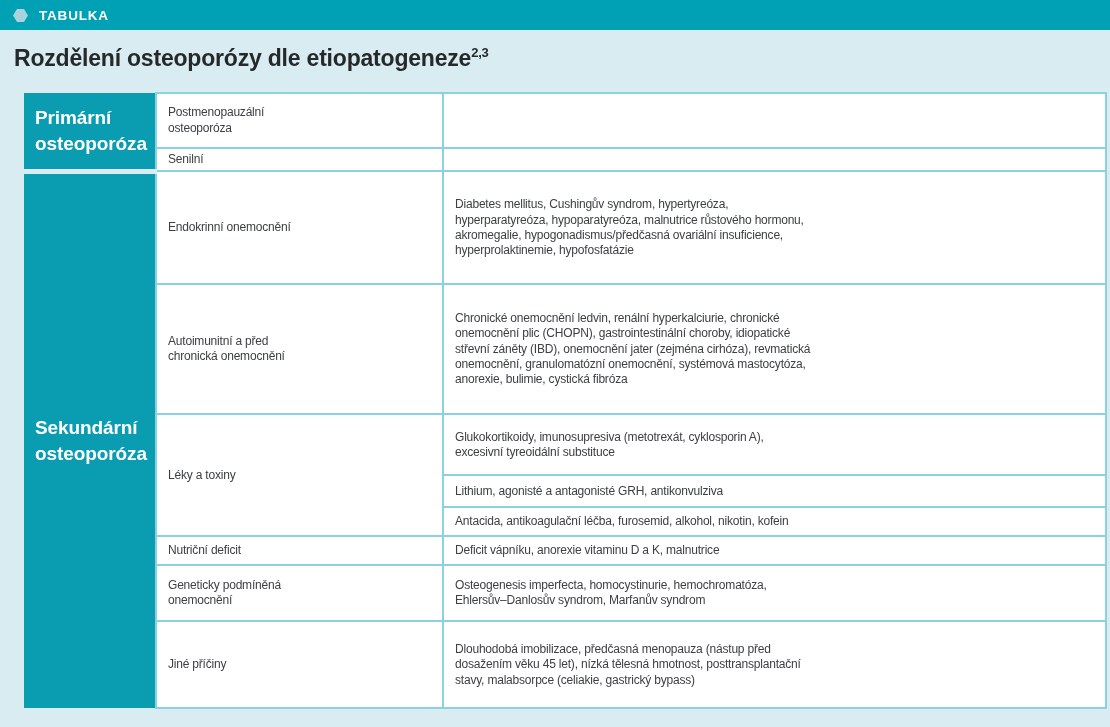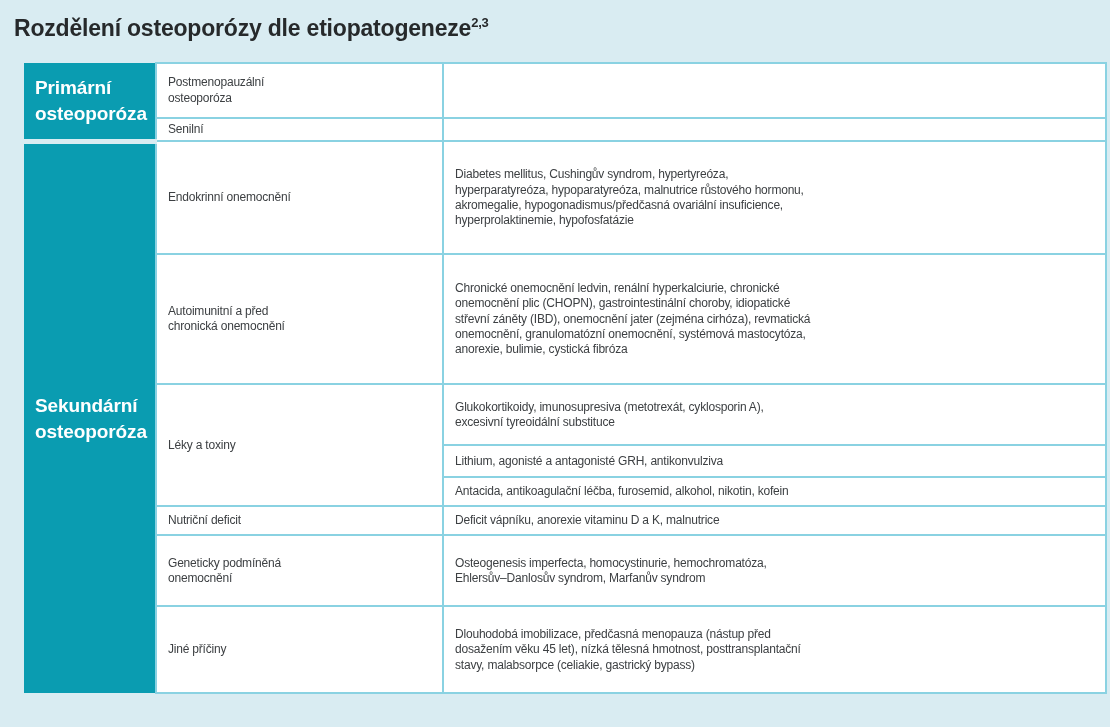--- a/index.html
+++ b/index.html
@@ -79,28 +79,34 @@
   th.cat-primary { border-bottom: 5px solid var(--page-bg); }
 
   tr.r-post     { height: 55px; }
   tr.r-senilni  { height: 18px; }
   tr.r-endo     { height: 113px; }
   tr.r-auto     { height: 130px; }
   tr.r-gluko    { height: 61px; }
   tr.r-lithium  { height: 32px; }
   tr.r-antacida { height: 29px; }
   tr.r-nutri    { height: 29px; }
-  tr.r-genet    { height: 71px; }
+  tr.r-genet    { height: 56px; }
   tr.r-jine     { height: 87px; }
 </style>
 </head>
 <body>
 
 <div class="page">
 
+  <div class="topbar">
+    <svg class="hex" width="15" height="13" viewBox="0 0 15 13">
+      <polygon points="4,0 11,0 15,6.5 11,13 4,13 0,6.5" fill="#a9d2df"></polygon>
+    </svg>
+    <span class="topbar-label">TABULKA</span>
+  </div>
 
   <h1 class="title"><span>Rozdělení osteoporózy dle etiopatogeneze</span><sup>2,3</sup></h1>
 
   <table class="osteo">
     <colgroup>
         <col class="c1">
         <col class="c2">
         <col class="c3">
       </colgroup>
     <tbody>

